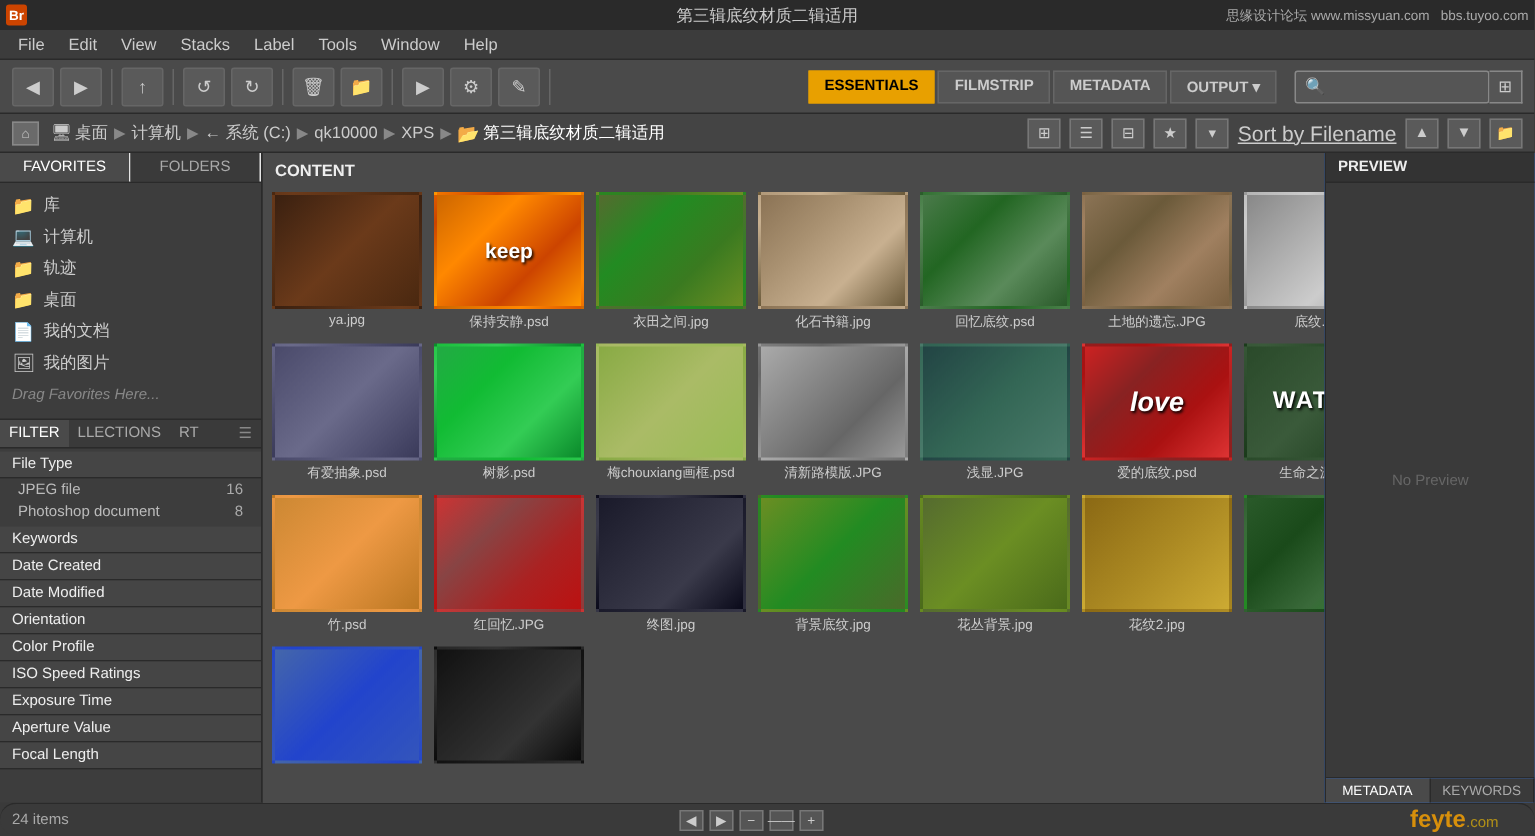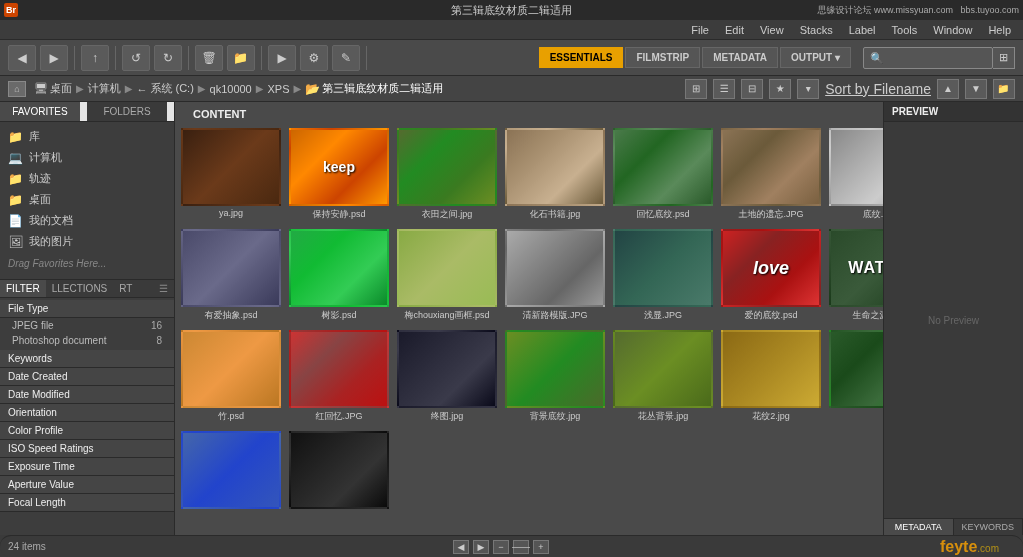--- a/index.html
+++ b/index.html
@@ -5,21 +5,21 @@
     * { margin: 0; padding: 0; box-sizing: border-box; }
     body { width: 1023px; height: 557px; overflow: hidden; background: #3a3a3a; font-family: Arial, sans-serif; font-size: 11px; color: #ccc; }
 
     
     #titlebar { height: 20px; background: #2a2a2a; display: flex; align-items: center; justify-content: center; color: #ccc; font-size: 11px; position: relative; text-align: center; }
     #titlebar .brand { position: absolute; left: 4px; display: flex; align-items: center; }
     #titlebar .brand .app-icon { width: 14px; height: 14px; background: #cc4400; border-radius: 2px; display: flex; align-items: center; justify-content: center; color: white; font-size: 9px; font-weight: bold; margin-right: 4px; }
     #titlebar .right-brand { position: absolute; right: 4px; font-size: 9px; color: #aaa; }
 
     
-    #menubar { height: 20px; background: #3c3c3c; display: flex; align-items: center; padding: 0 4px; border-bottom: 1px solid #2a2a2a; justify-content: flex-end; }
+    #menubar { height: 20px; background: #3c3c3c; display: flex; align-items: center; padding: 0 4px; border-bottom: 1px solid #2a2a2a; }
     #menubar span { padding: 0 8px; color: #ccc; cursor: pointer; font-size: 11px; }
 
     
     #toolbar { height: 36px; background: #4a4a4a; display: flex; align-items: center; padding: 0 8px; gap: 4px; border-bottom: 1px solid #2a2a2a; }
     .tb-btn { width: 28px; height: 26px; background: #5a5a5a; border: 1px solid #666; border-radius: 2px; display: flex; align-items: center; justify-content: center; cursor: pointer; color: #ccc; font-size: 12px; }
     .tb-sep { width: 1px; height: 24px; background: #666; margin: 0 2px; }
     .tb-tabs { display: flex; gap: 2px; margin-left: auto; }
     .tb-tab { padding: 4px 10px; background: #555; border: 1px solid #666; cursor: pointer; color: #ccc; font-size: 10px; font-weight: bold; }
     .tb-tab.active { background: #e8a000; color: #000; border-color: #e8a000; }
     .tb-search { display: flex; align-items: center; margin-left: 8px; }
@@ -35,39 +35,39 @@
     .bc-right { margin-left: auto; display: flex; align-items: center; gap: 6px; }
     .bc-btn { width: 22px; height: 20px; background: #5a5a5a; border: 1px solid #777; display: flex; align-items: center; justify-content: center; cursor: pointer; font-size: 10px; color: #ccc; }
     .sort-label { font-size: 14px; color: #ccc; text-decoration: underline; }
 
     
     #main { display: flex; height: calc(557px - 20px - 20px - 36px - 26px - 22px); }
 
     
     #left-panel { width: 175px; background: #3d3d3d; border-right: 1px solid #2a2a2a; display: flex; flex-direction: column; }
     #panel-tabs { display: flex; border-bottom: 1px solid #2a2a2a; }
-    .panel-tab { flex: 1; text-align: center; padding: 4px 0; font-size: 10px; cursor: pointer; color: #aaa; background: #3a3a3a; border-right: 7px solid #e5e5e5; }
+    .panel-tab { flex: 1; text-align: center; padding: 4px 0; font-size: 10px; cursor: pointer; color: #aaa; background: #3a3a3a; border-right: 1px solid #e5e5e5; }
     .panel-tab.active { background: #4a4a4a; color: #fff; }
     #favorites-list { padding: 4px 0; }
     .fav-item { display: flex; align-items: center; padding: 3px 8px; cursor: pointer; gap: 5px; color: #ccc; font-size: 11px; }
     .fav-icon { width: 16px; height: 14px; display: flex; align-items: center; justify-content: center; font-size: 12px; }
     .drag-hint { padding: 6px 8px; font-size: 10px; color: #888; font-style: italic; }
     #filter-panel { border-top: 1px solid #2a2a2a; }
     .filter-tab-row { display: flex; background: #3a3a3a; border-bottom: 1px solid #2a2a2a; }
     .filter-tab { padding: 3px 6px; font-size: 10px; cursor: pointer; color: #aaa; }
     .filter-tab.active { color: #fff; background: #4a4a4a; }
     .filter-more { margin-left: auto; padding: 3px 6px; font-size: 10px; color: #888; cursor: pointer; }
     .filter-section { padding: 2px 0; }
     .filter-title { padding: 3px 8px; font-size: 10px; color: #eee; background: #454545; border-bottom: 1px solid #2a2a2a; cursor: pointer; }
     .filter-item { padding: 2px 12px; font-size: 10px; color: #bbb; display: flex; justify-content: space-between; cursor: pointer; }
     .filter-count { color: #aaa; }
 
     
     #content-area { flex: 1; background: #4a4a4a; overflow-y: auto; padding: 4px; }
-    #content-label { font-size: 11px; color: #eee; padding: 2px 4px; font-weight: bold; text-transform: uppercase; margin-bottom: 4px; margin-left: 10px; }
+    #content-label { font-size: 11px; color: #eee; padding: 2px 4px; font-weight: bold; text-transform: uppercase; margin-bottom: 4px; }
     .thumb-grid { display: grid; grid-template-columns: repeat(7, 1fr); gap: 4px; }
     .thumb-item { display: flex; flex-direction: column; align-items: center; cursor: pointer; padding: 2px; }
     .thumb-img { width: 100px; height: 78px; background: #666; border: 2px solid transparent; object-fit: cover; display: flex; align-items: center; justify-content: center; overflow: hidden; }
     .thumb-label { font-size: 9px; color: #ccc; text-align: center; margin-top: 2px; max-width: 100px; overflow: hidden; text-overflow: ellipsis; white-space: nowrap; }
 
     
     #right-panel { width: 140px; background: #3b82f6; border-left: 1px solid #2a2a2a; display: flex; flex-direction: column; }
     #preview-header { background: #333; padding: 4px 8px; font-size: 10px; color: #eee; text-transform: uppercase; font-weight: bold; border-bottom: 1px solid #2a2a2a; }
     #preview-area { flex: 1; background: #3a3a3a; display: flex; align-items: center; justify-content: center; }
     #meta-tabs { display: flex; border-top: 1px solid #2a2a2a; }

